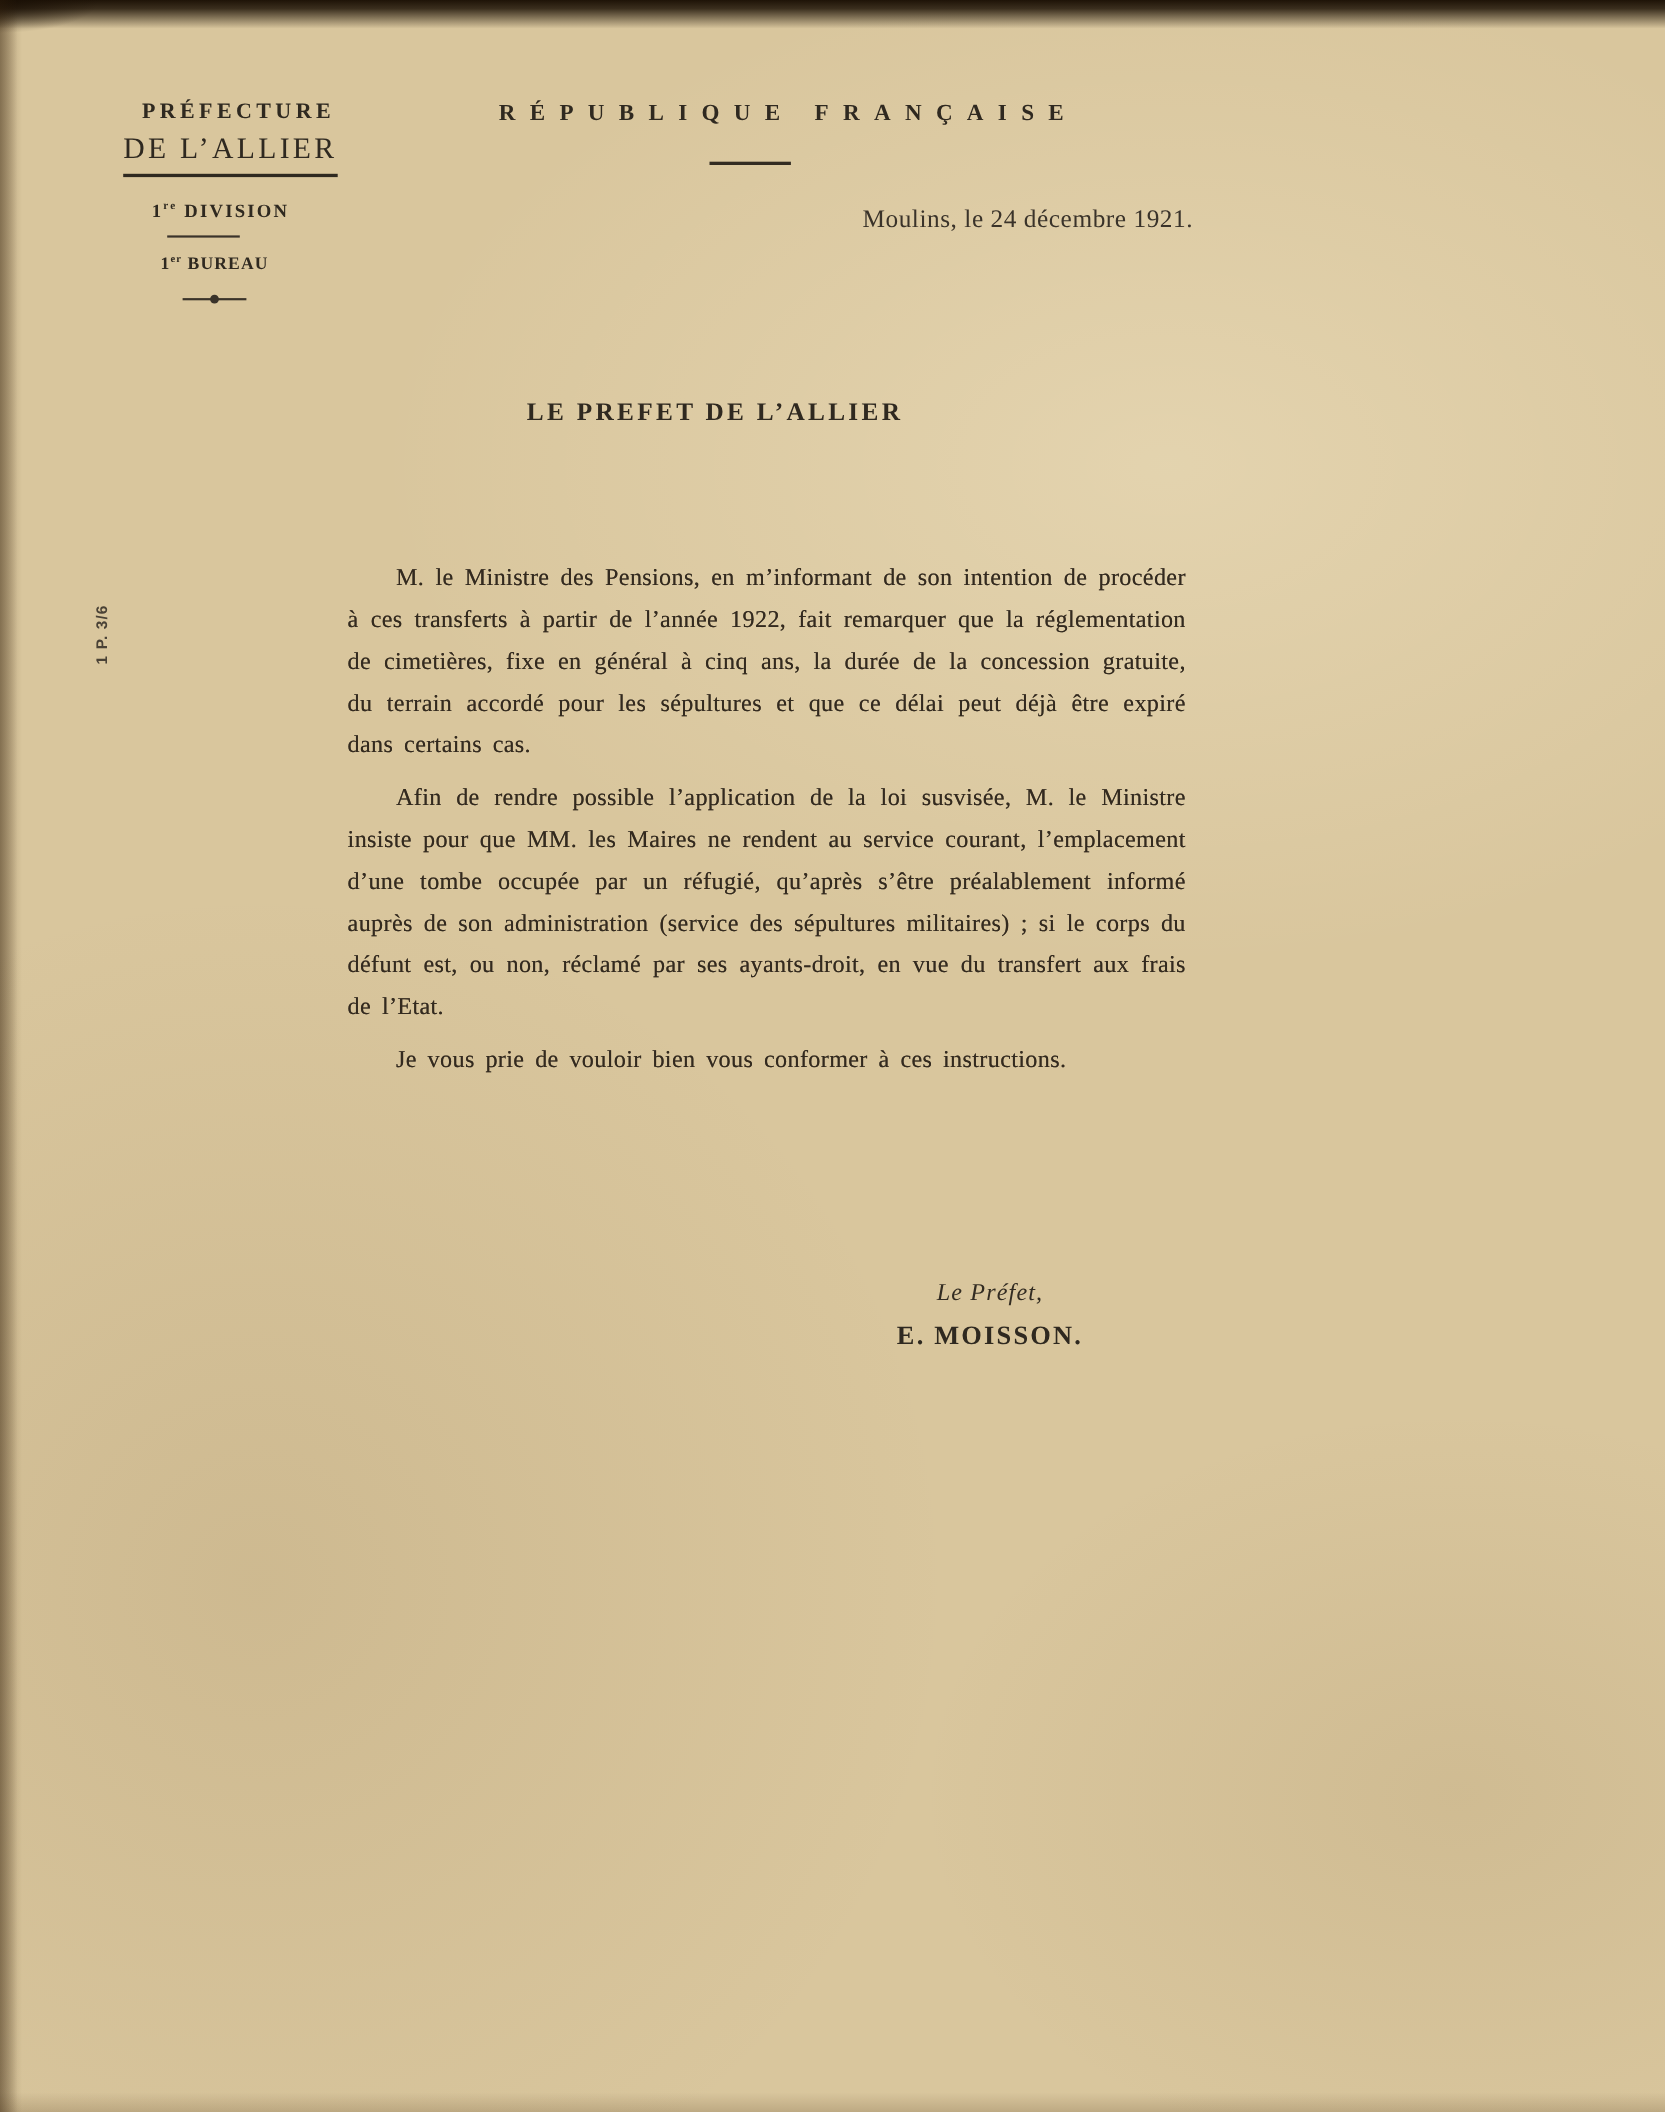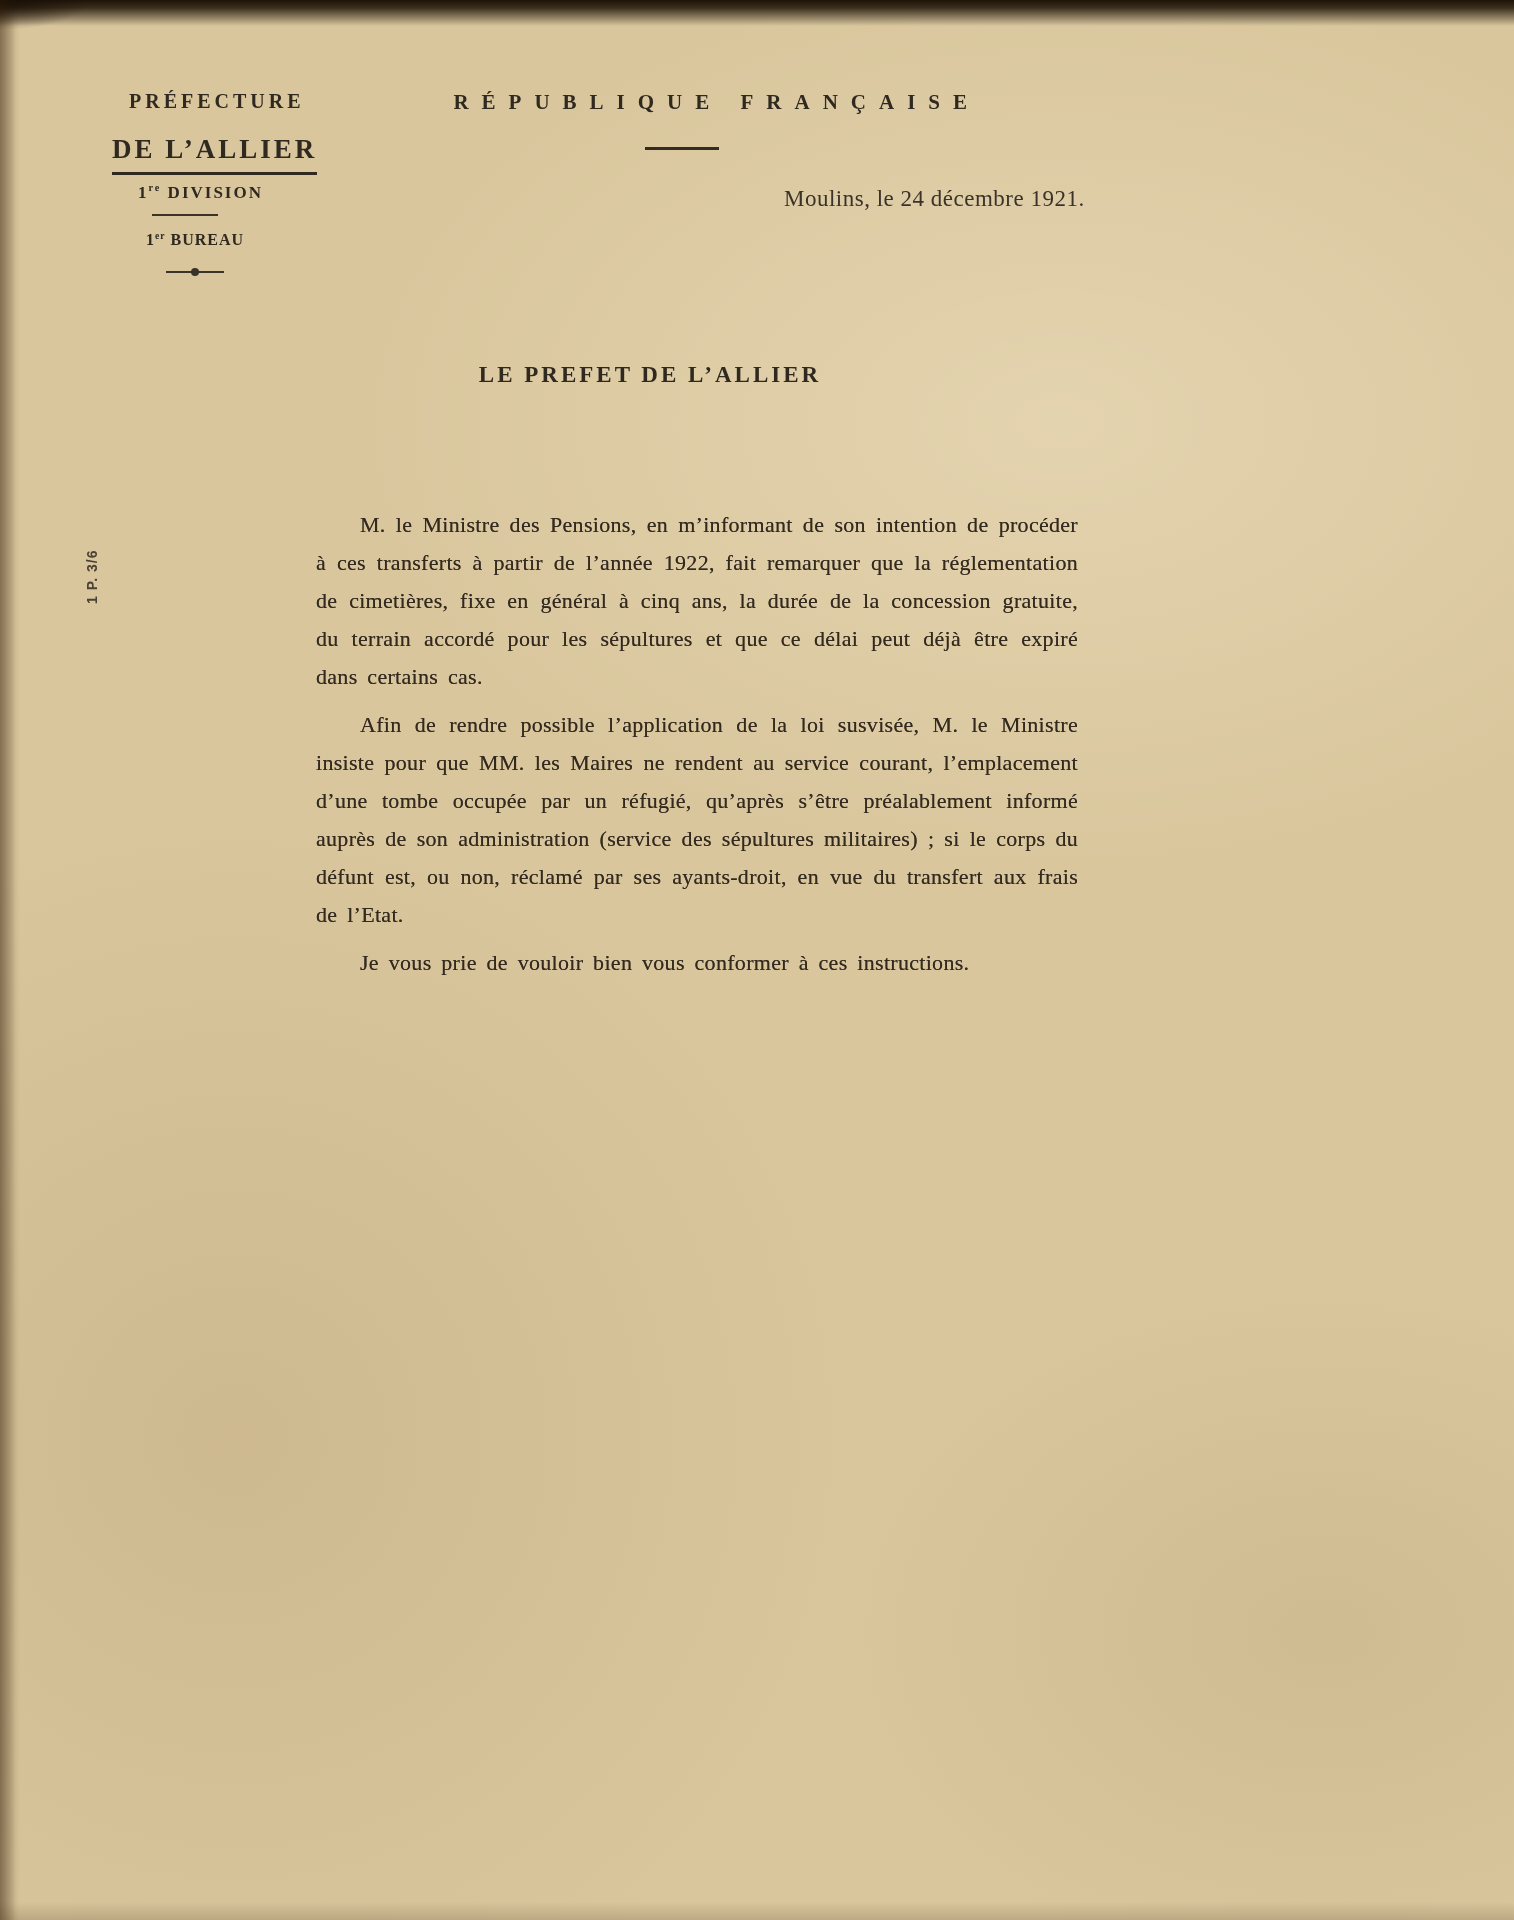--- a/index.html
+++ b/index.html
@@ -39,24 +39,23 @@
   }
 
   
   .lh-line1 {
     position: absolute; left: 129px; top: 90px;
     font-size: 20px; font-weight: bold; letter-spacing: 4px;
     color: #2f2920;
   }
   .lh-line2 {
     position: absolute; left: 112px; top: 120px;
-    font-size: 27px; font-weight: bold; letter-spacing: 3px;
+    font-size: 27px; font-weight: normal; letter-spacing: 3px;
     padding-bottom: 7px; border-bottom: 3px solid #2f2920;
     color: #2f2920;
-    margin-top: 14px;
   }
   .lh-division {
     position: absolute; left: 138px; top: 182px;
     font-size: 17px; font-weight: bold; letter-spacing: 2px;
     color: #2f2920;
   }
   .lh-division-rule {
     position: absolute; left: 152px; top: 214px; width: 66px; height: 2px;
     background: #3a332a;
   }
@@ -176,14 +175,18 @@
   <div class="margin-stamp">1 P. 3/6</div>
 
   <div class="salutation-1">LE PREFET DE L’ALLIER</div>
 
   <div class="body-block">
     <p>M. le Ministre des Pensions, en m’informant de son intention de procéder à ces transferts à partir de l’année 1922, fait remarquer que la réglementation de cimetières, fixe en général à cinq ans, la durée de la concession gratuite, du terrain accordé pour les sépultures et que ce délai peut déjà être expiré dans certains cas.</p>
     <p>Afin de rendre possible l’application de la loi susvisée, M. le Ministre insiste pour que MM. les Maires ne rendent au service courant, l’emplacement d’une tombe occupée par un réfugié, qu’après s’être préalablement informé auprès de son administration (service des sépultures militaires) ; si le corps du défunt est, ou non, réclamé par ses ayants-droit, en vue du transfert aux frais de l’Etat.</p>
     <p>Je vous prie de vouloir bien vous conformer à ces instructions.</p>
   </div>
 
+  <div class="signature">
+    <div class="sig-role">Le Préfet,</div>
+    <div class="sig-name">E. MOISSON.</div>
+  </div>
 
 </div>
 
 </body></html>

